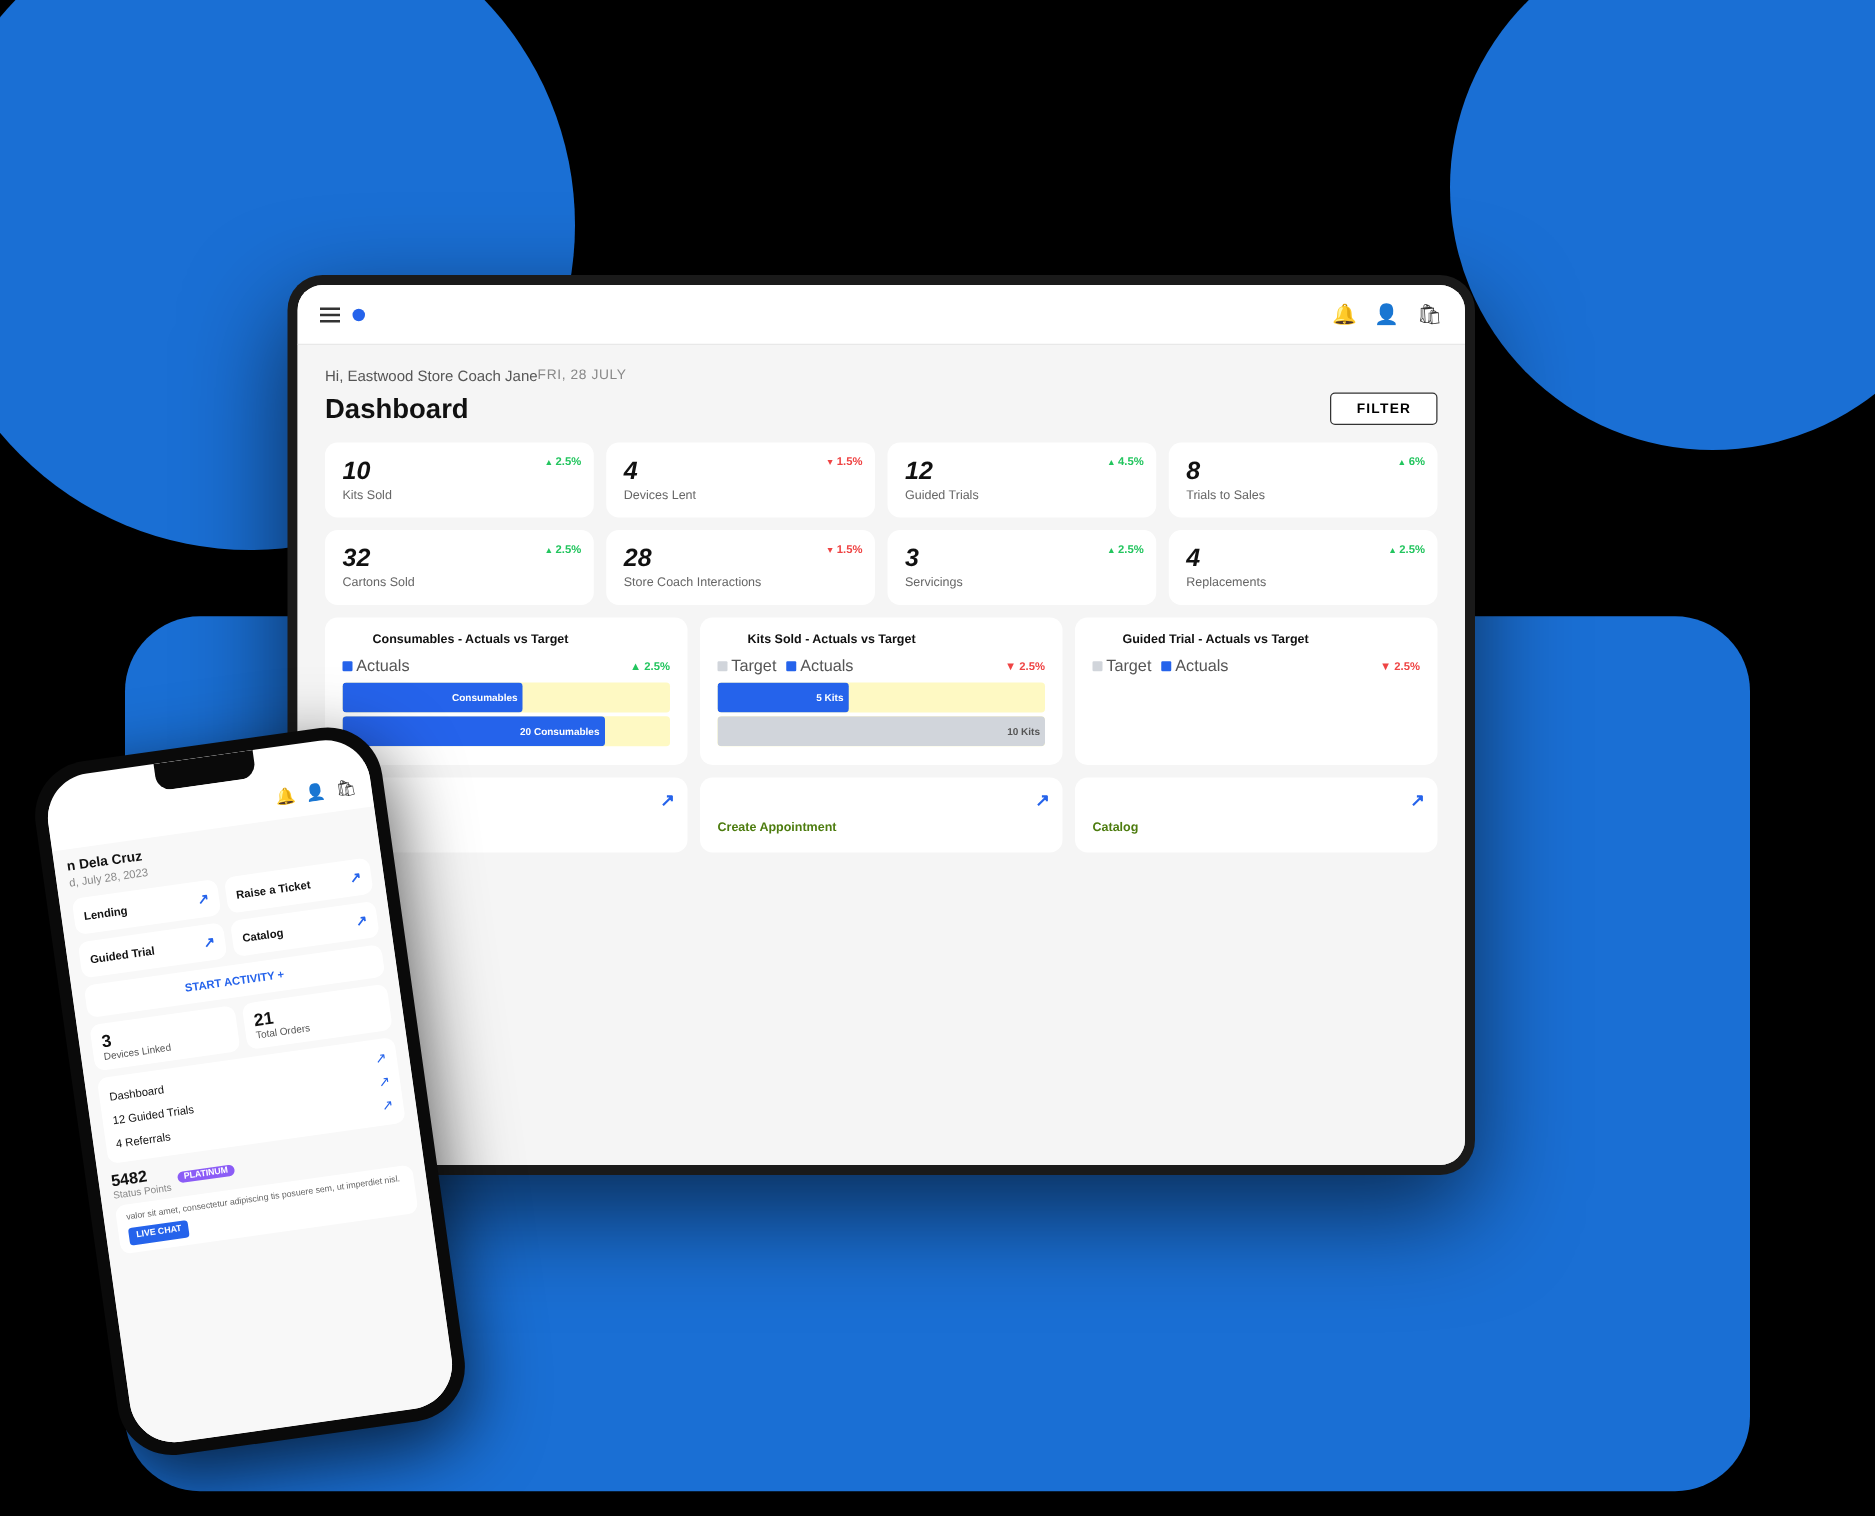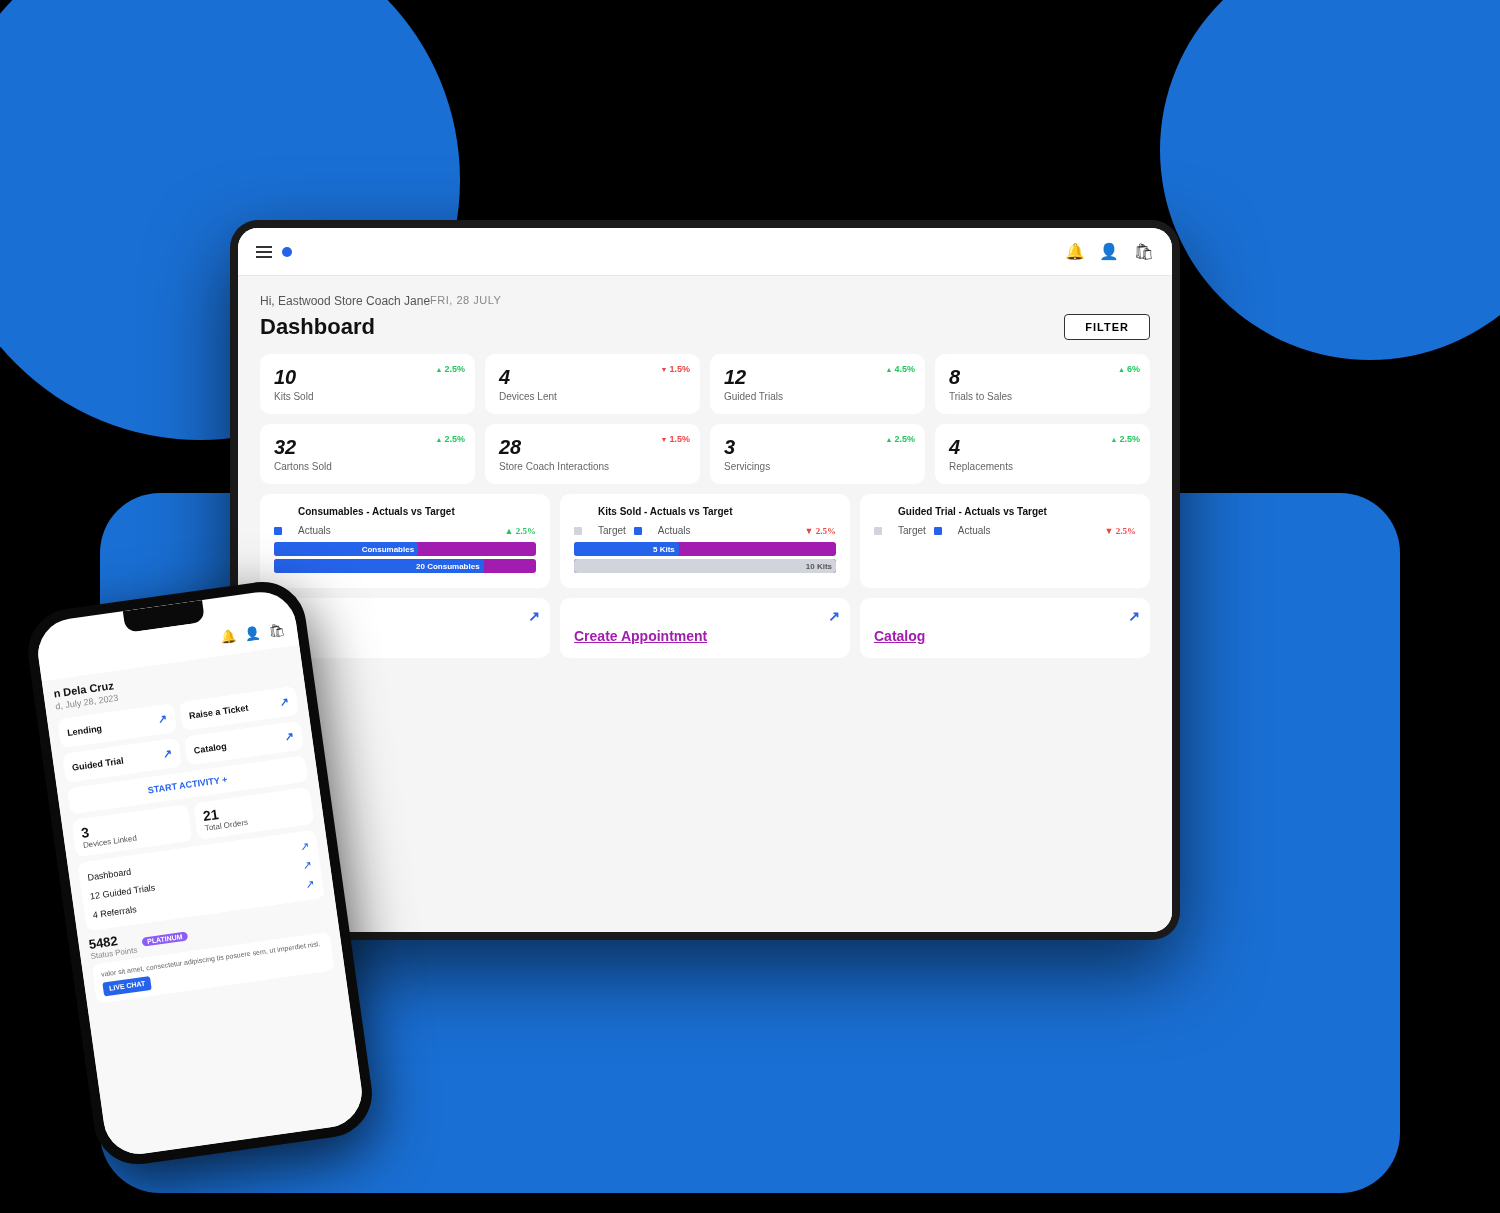--- a/index.html
+++ b/index.html
@@ -213,53 +213,52 @@
     }
     .chart-legend {
       display: flex;
       align-items: center;
       gap: 8px;
       margin-bottom: 6px;
     }
     .legend-item {
       display: flex;
       align-items: center;
-      gap: 16px;
-      font-size: 10px;
+      gap: 3px;
+      font-size: 13px;
       color: #555;
     }
     .legend-dot {
       width: 8px;
       height: 8px;
       border-radius: 1px;
     }
     .legend-dot.blue { background: #2563eb; }
     .legend-dot.gray { background: #d1d5db; }
     .chart-change {
       font-size: 9px;
       font-weight: 600;
       margin-left: auto;
-      font-family: Liberation Serif, serif;
     }
     .chart-change.down { color: #ef4444; }
     .chart-change.up { color: #22c55e; }
 
     .bar-container {
       margin-top: 4px;
     }
     .bar-row {
       display: flex;
       align-items: center;
       gap: 4px;
       margin-bottom: 3px;
     }
     .bar-bg {
       flex: 1;
-      height: 14px;
-      background: #a21caf;
+      height: 24px;
+      background: #fef9c3;
       border-radius: 3px;
       overflow: hidden;
       position: relative;
     }
     .bar-fill {
       height: 100%;
       background: #2563eb;
       border-radius: 3px;
       display: flex;
       align-items: center;
@@ -291,24 +290,23 @@
     }
     .card-link-arrow {
       position: absolute;
       top: 10px;
       right: 10px;
       color: #2563eb;
       font-size: 14px;
       font-weight: 700;
     }
     .card-action-label {
-      font-size: 14px;
+      font-size: 10px;
       font-weight: 600;
-      color: #a21caf;
-      text-decoration: underline;
+      color: #4d7c0f;
     }
 
     
     .phone {
       position: absolute;
       bottom: 60px;
       left: 60px;
       width: 280px;
       height: 560px;
       background: #0a0a0a;

